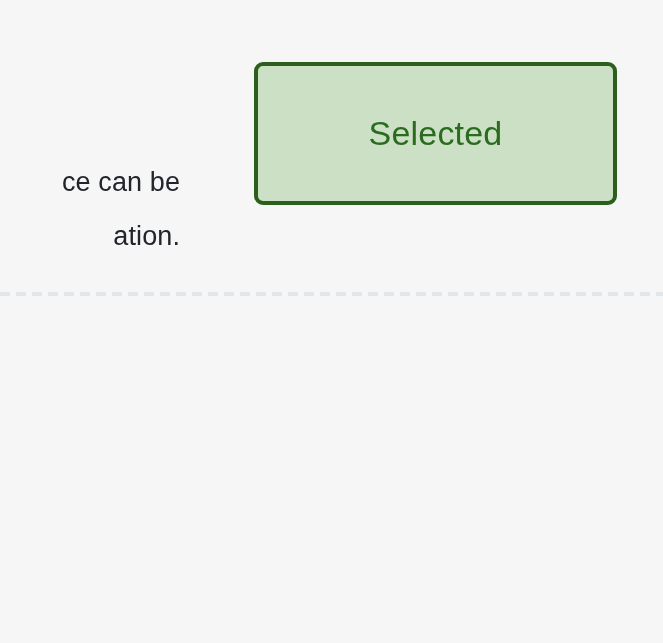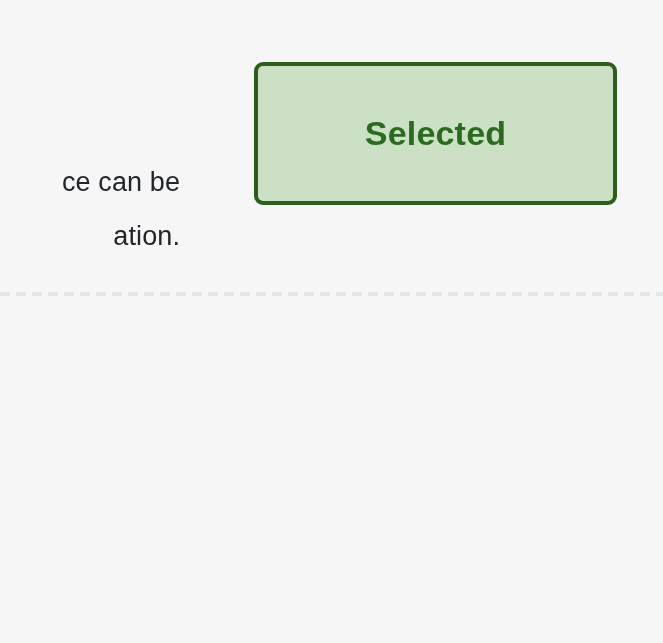--- a/index.html
+++ b/index.html
@@ -65,21 +65,21 @@
   .btn-selected {
     left: 254px;
     top: 62px;
     width: 363px;
     height: 143px;
     background: #cbe0c4;
     border: 4px solid #2c5e1d;
     border-radius: 9px;
     color: #2a6b1f;
     font-size: 34px;
-    font-weight: bold;
+    font-weight: normal;
     letter-spacing: 0.2px;
   }
 
   
   .divider {
     position: absolute;
     left: 0;
     top: 292px;
     width: 663px;
     height: 4px;

